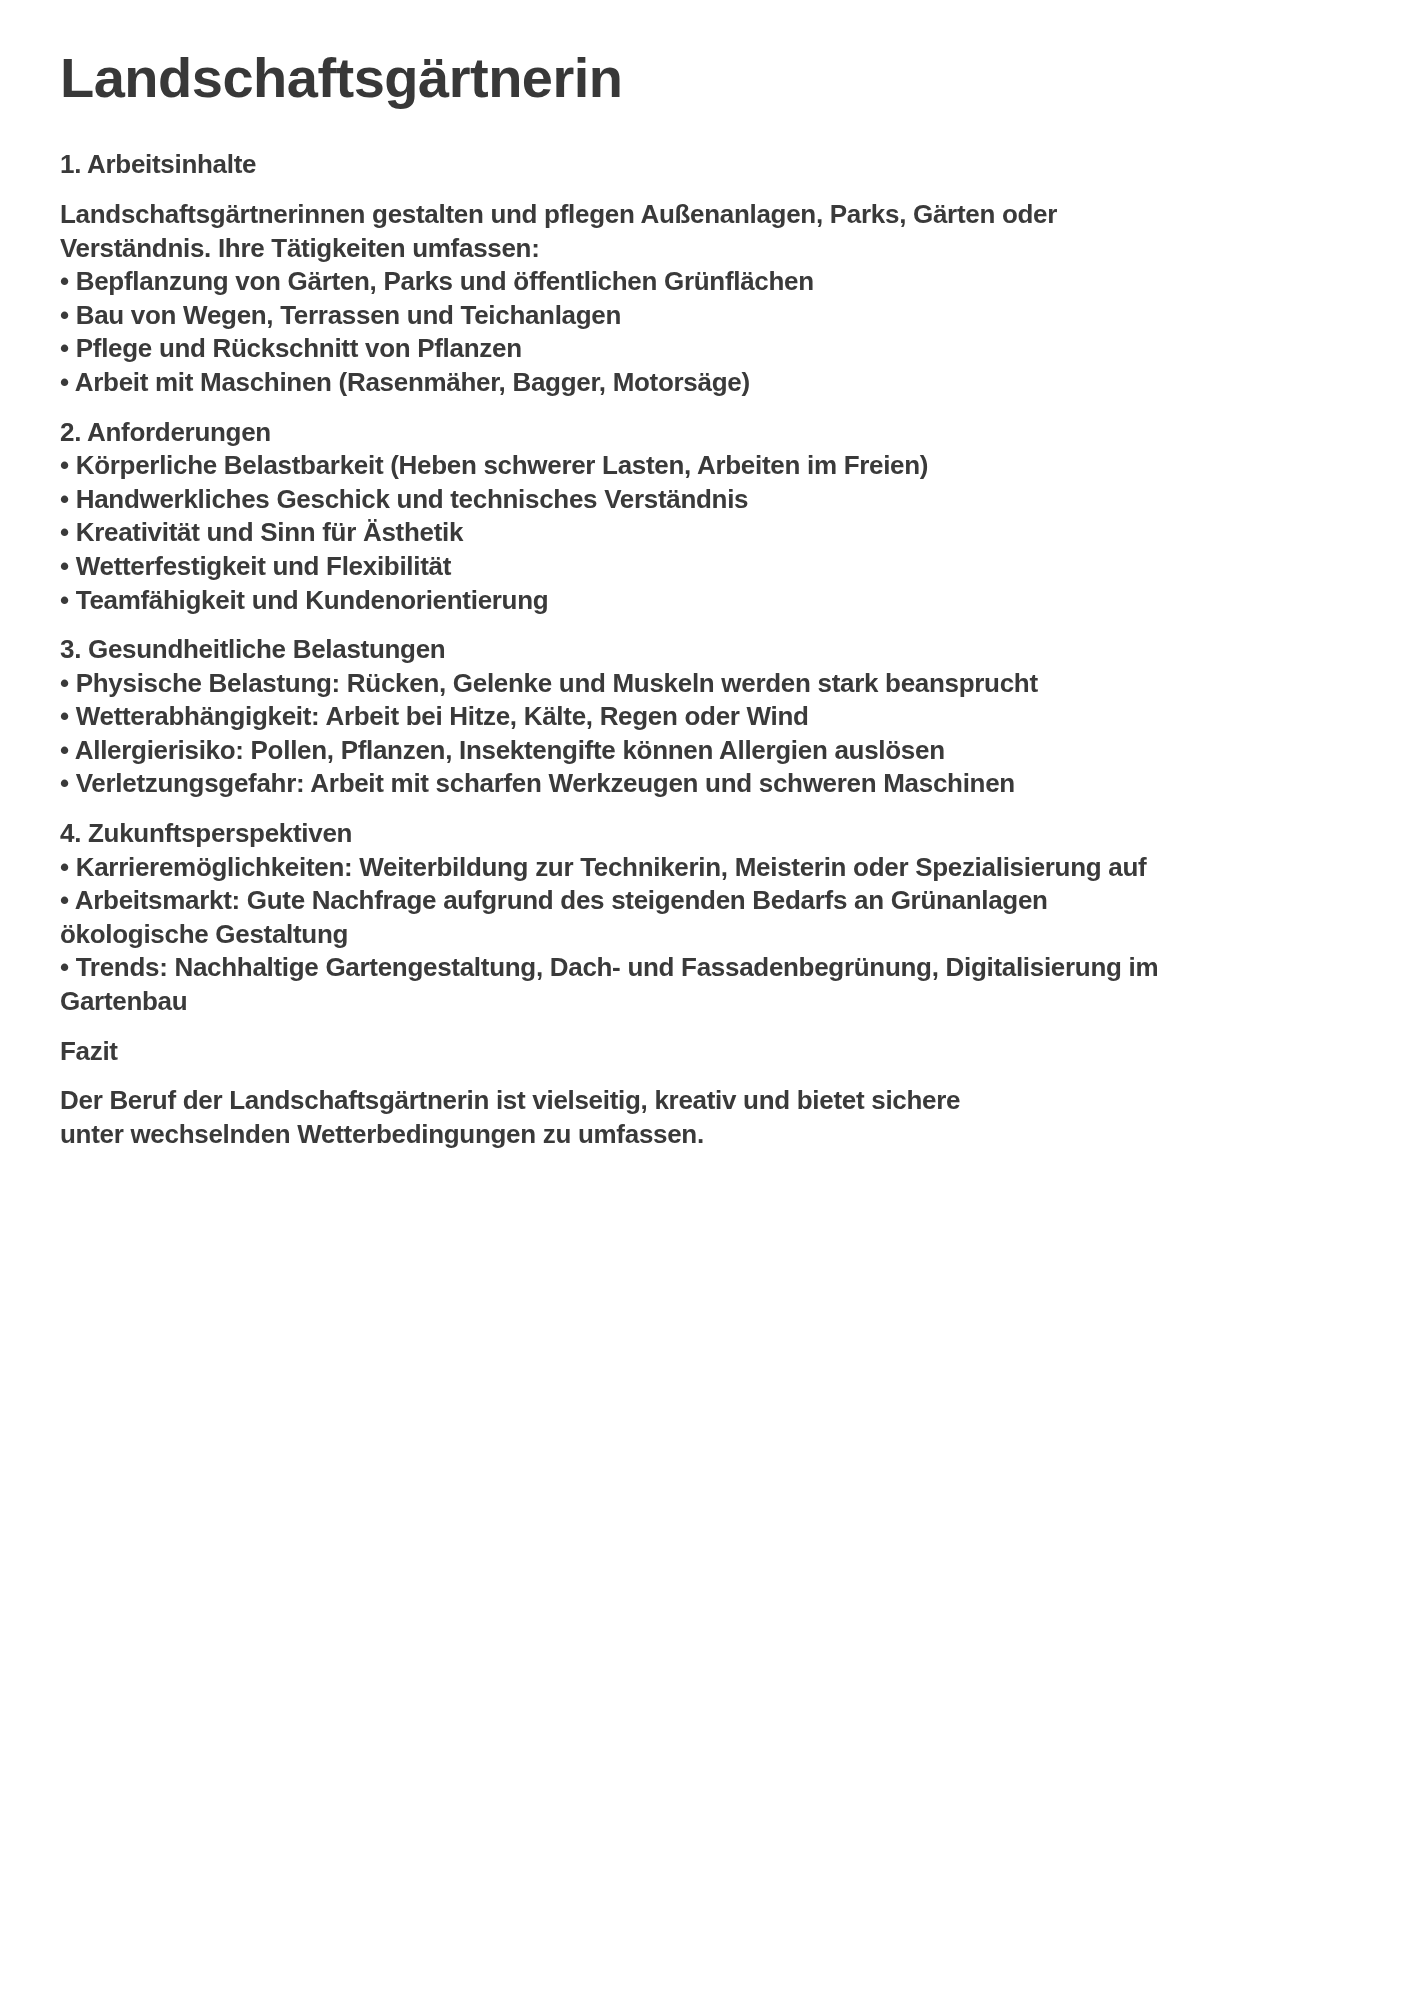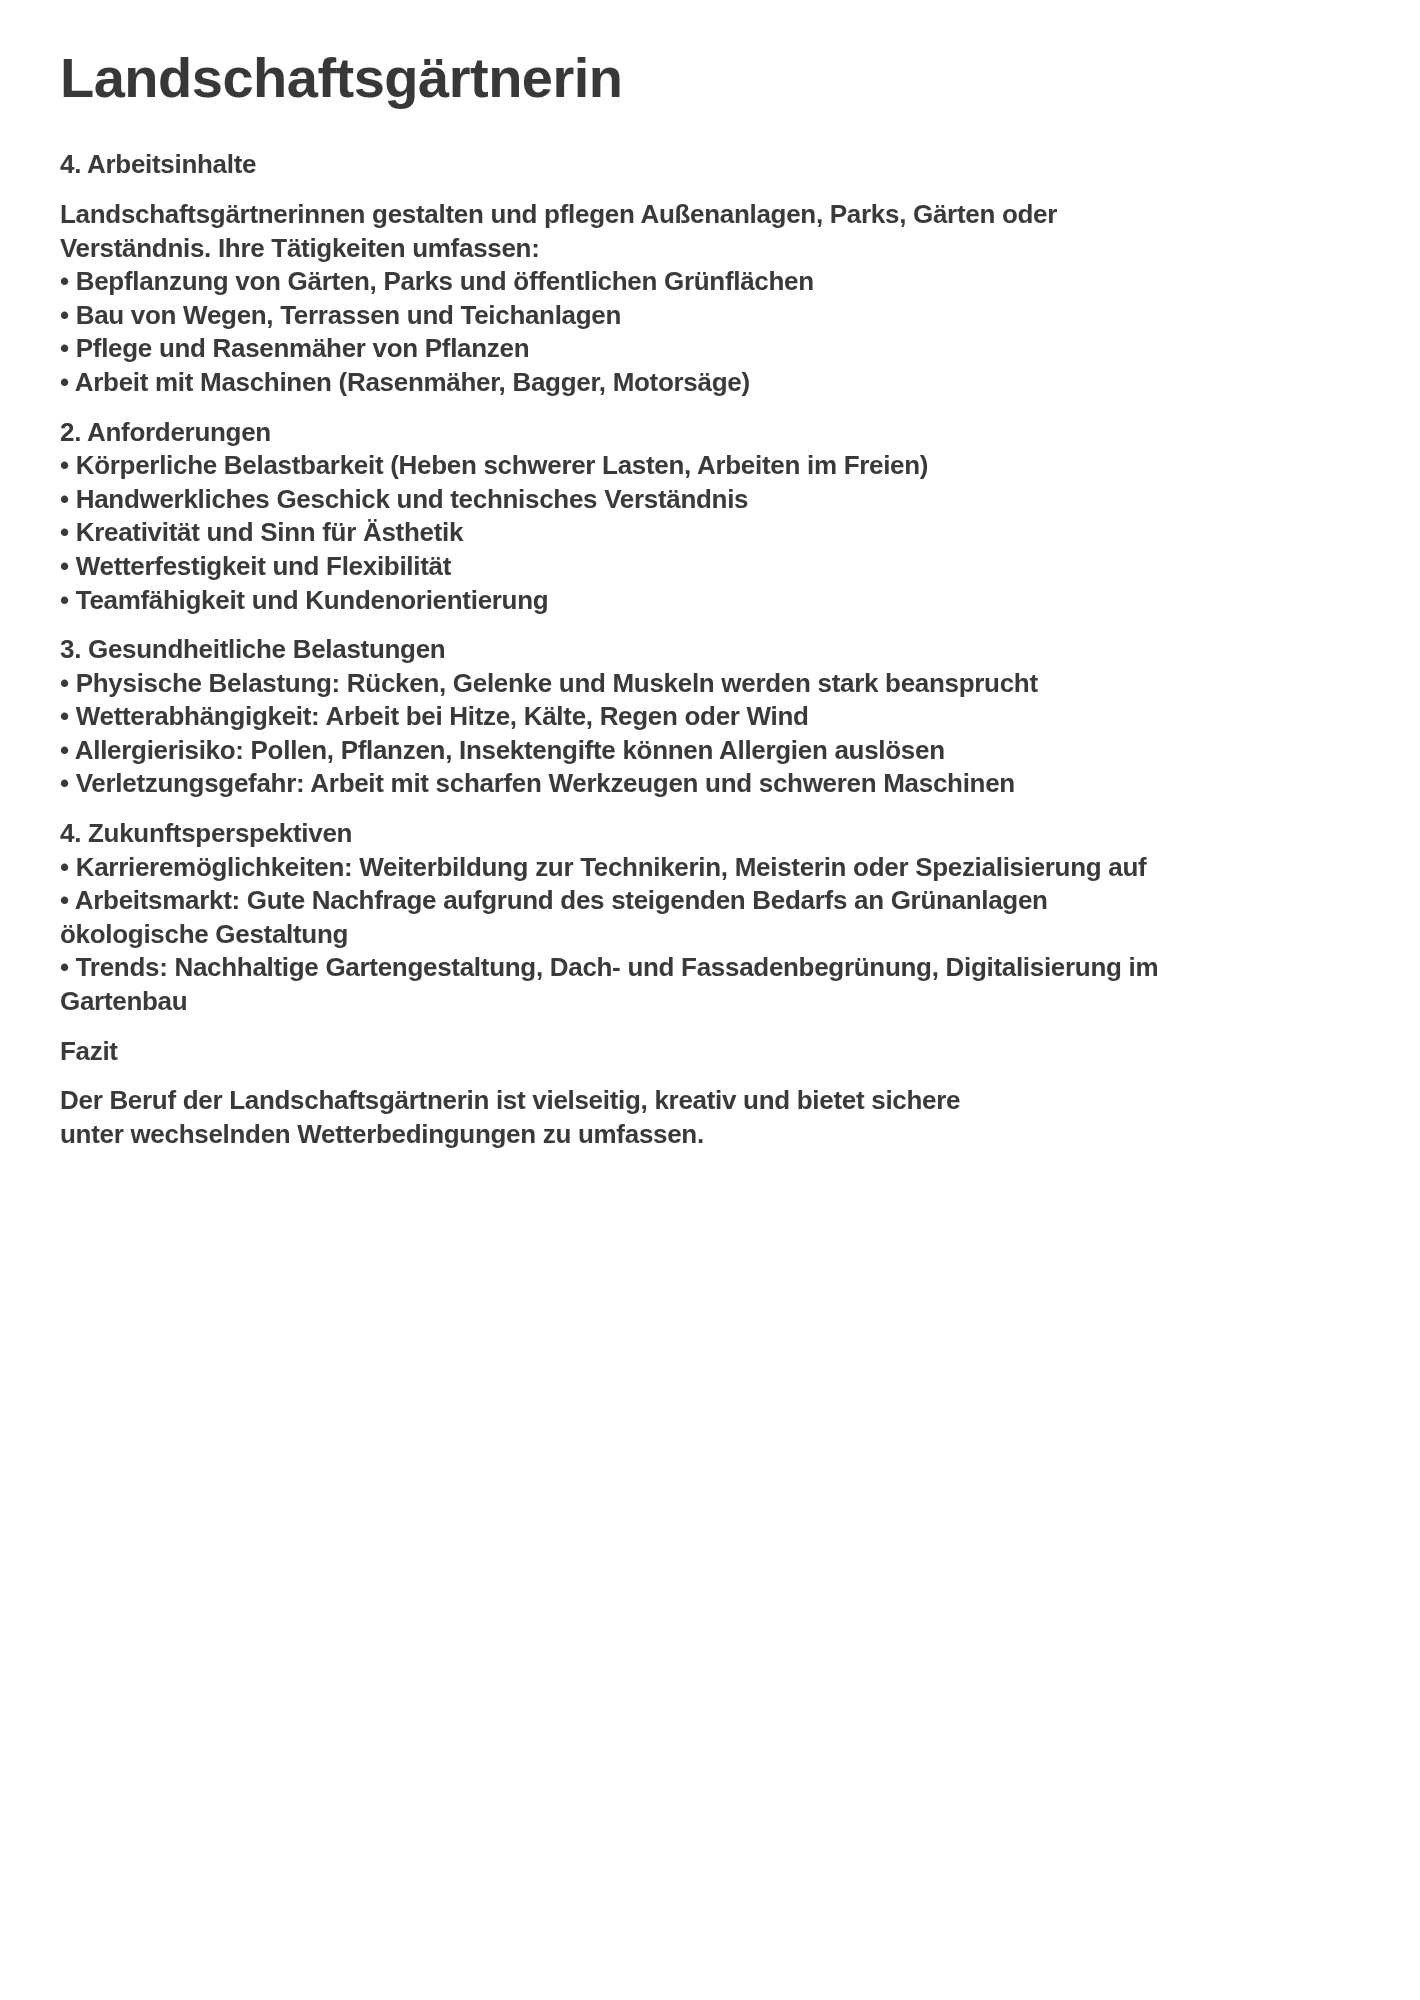--- a/index.html
+++ b/index.html
@@ -46,28 +46,28 @@
     white-space: nowrap;
   }
 </style>
 </head>
 <body style="background: rgb(255, 255, 255);">
 
 <div class="page">
   <h1 class="doc-title" style="color: rgb(56, 56, 56);">Landschaftsgärtnerin</h1>
   <div class="doc-body" style="color: rgb(58, 58, 58);">
       <div class="block">
-        <div class="line">4. Arbeitsinhalte</div>
+        <div class="line">1. Arbeitsinhalte</div>
       </div>
       <div class="block">
         <div class="line">Landschaftsgärtnerinnen gestalten und pflegen Außenanlagen, Parks, Gärten oder</div>
         <div class="line">Verständnis. Ihre Tätigkeiten umfassen:</div>
         <div class="line">• Bepflanzung von Gärten, Parks und öffentlichen Grünflächen</div>
         <div class="line">• Bau von Wegen, Terrassen und Teichanlagen</div>
-        <div class="line">• Pflege und Rasenmäher von Pflanzen</div>
+        <div class="line">• Pflege und Rückschnitt von Pflanzen</div>
         <div class="line">• Arbeit mit Maschinen (Rasenmäher, Bagger, Motorsäge)</div>
       </div>
       <div class="block">
         <div class="line">2. Anforderungen</div>
         <div class="line">• Körperliche Belastbarkeit (Heben schwerer Lasten, Arbeiten im Freien)</div>
         <div class="line">• Handwerkliches Geschick und technisches Verständnis</div>
         <div class="line">• Kreativität und Sinn für Ästhetik</div>
         <div class="line">• Wetterfestigkeit und Flexibilität</div>
         <div class="line">• Teamfähigkeit und Kundenorientierung</div>
       </div>

